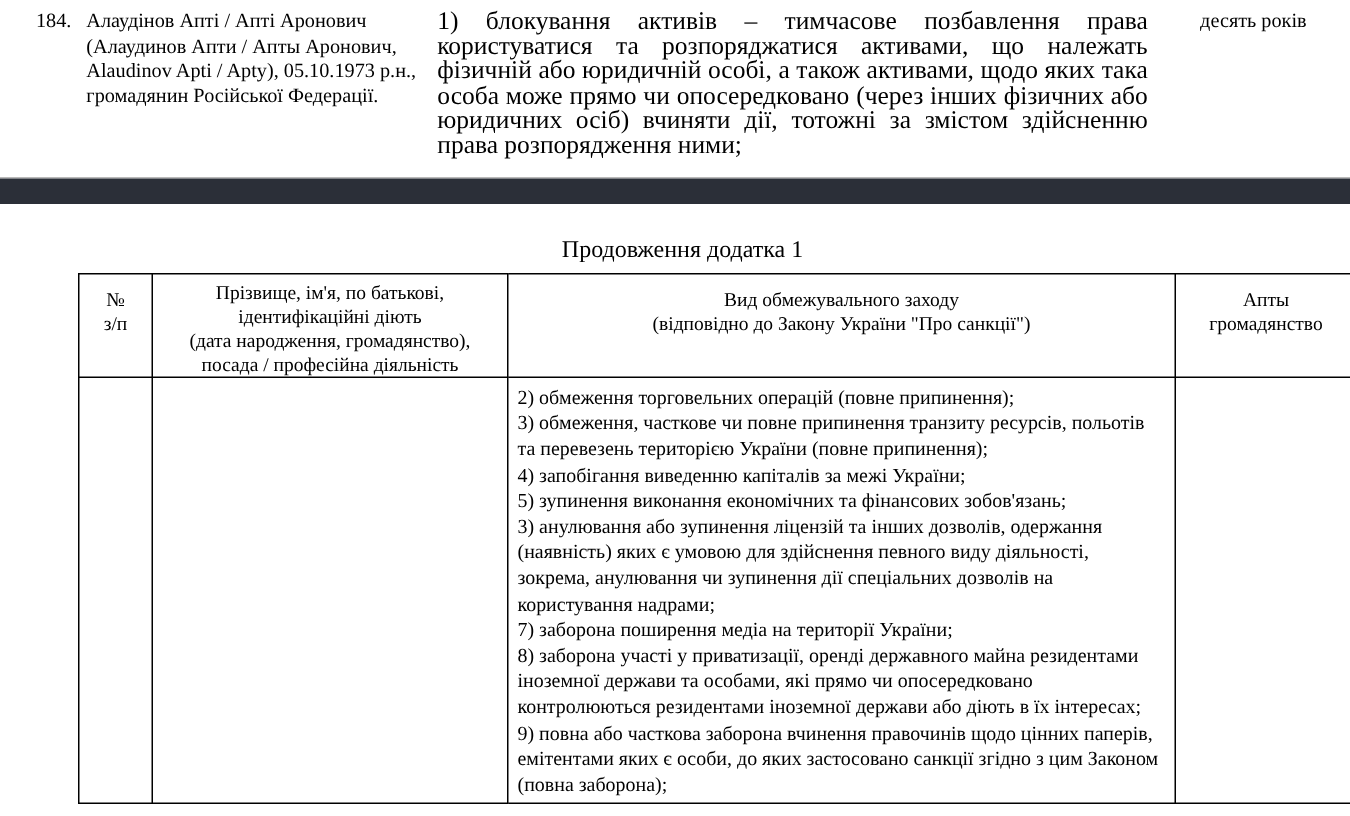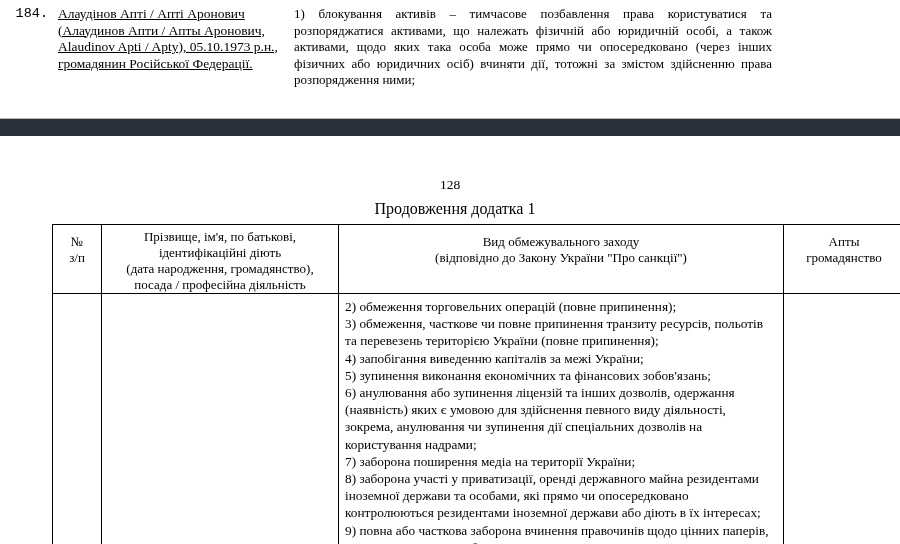--- a/index.html
+++ b/index.html
@@ -33,32 +33,30 @@
     display: flex;
     align-items: flex-start;
     padding-top: 6px;
   }
   .col-num {
     width: 48px;
     text-align: right;
     padding-right: 8px;
     font-size: 13.5px;
     line-height: 16.5px;
-    font-family: Liberation Mono, monospace;
   }
   .col-name {
     width: 228px;
     font-size: 13.5px;
     line-height: 16.5px;
     padding-left: 2px;
-    text-decoration: underline;
   }
   .col-measure {
     width: 478px;
-    font-size: 13px;
+    font-size: 17px;
     line-height: 16.5px;
     text-align: justify;
     padding-left: 8px;
     padding-right: 6px;
   }
   .col-term {
     width: 130px;
     font-size: 13.5px;
     line-height: 16.5px;
     text-align: center;
@@ -173,29 +171,29 @@
 </head>
 <body>
 
 <div class="page">
 
   <div class="top-fragment">
     <div class="top-row">
       <div class="col-num">184.</div>
       <div class="col-name">Алаудінов Апті / Апті Аронович (Алаудинов Апти / Апты Аронович, Alaudinov Apti / Apty), 05.10.1973 р.н., громадянин Російської Федерації.</div>
       <div class="col-measure">1) блокування активів – тимчасове позбавлення права користуватися та розпоряджатися активами, що належать фізичній або юридичній особі, а також активами, щодо яких така особа може прямо чи опосередковано (через інших фізичних або юридичних осіб) вчиняти дії, тотожні за змістом здійсненню права розпорядження ними;</div>
+      <div class="col-term">десять років</div>
     </div>
   </div>
 
   <div class="sep-line"></div>
   <div class="sep-band"></div>
   <div class="sep-gap"></div>
 
   <div class="newpage">
-    <div class="page-number">128</div>
     <div class="continuation">Продовження додатка 1</div>
 
     <table class="sanctions">
       <thead>
         <tr>
           <th class="h-num">
             <span>№</span><br>
             <span>з/п</span>
           </th>
           <th class="h-name">
@@ -216,21 +214,21 @@
       </thead>
       <tbody>
         <tr>
           <td class="c-num"></td>
           <td class="c-name"></td>
           <td class="c-measure">
             <p>2) обмеження торговельних операцій (повне припинення);</p>
             <p>3) обмеження, часткове чи повне припинення транзиту ресурсів, польотів та перевезень територією України (повне припинення);</p>
             <p>4) запобігання виведенню капіталів за межі України;</p>
             <p>5) зупинення виконання економічних та фінансових зобов'язань;</p>
-            <p>6) анулювання або зупинення ліцензій та інших дозволів, одержання (наявність) яких є умовою для здійснення певного виду діяльності, зокрема, анулювання чи зупинення дії спеціальних дозволів на користування надрами;</p>
+            <p>3) анулювання або зупинення ліцензій та інших дозволів, одержання (наявність) яких є умовою для здійснення певного виду діяльності, зокрема, анулювання чи зупинення дії спеціальних дозволів на користування надрами;</p>
             <p>7) заборона поширення медіа на території України;</p>
             <p>8) заборона участі у приватизації, оренді державного майна резидентами іноземної держави та особами, які прямо чи опосередковано контролюються резидентами іноземної держави або діють в їх інтересах;</p>
             <p>9) повна або часткова заборона вчинення правочинів щодо цінних паперів, емітентами яких є особи, до яких застосовано санкції згідно з цим Законом (повна заборона);</p>
 
           </td>
           <td class="c-term"></td>
         </tr>
       </tbody>
     </table>
   </div>

